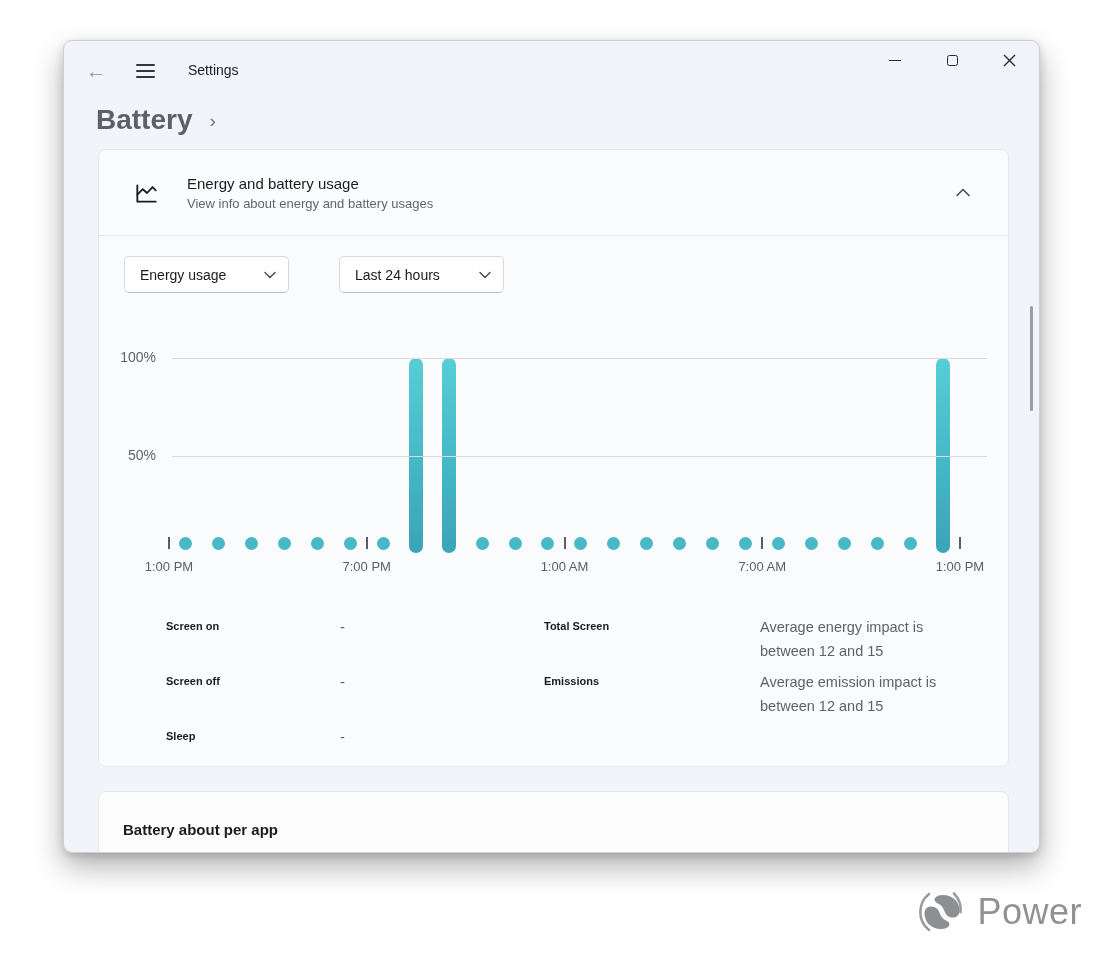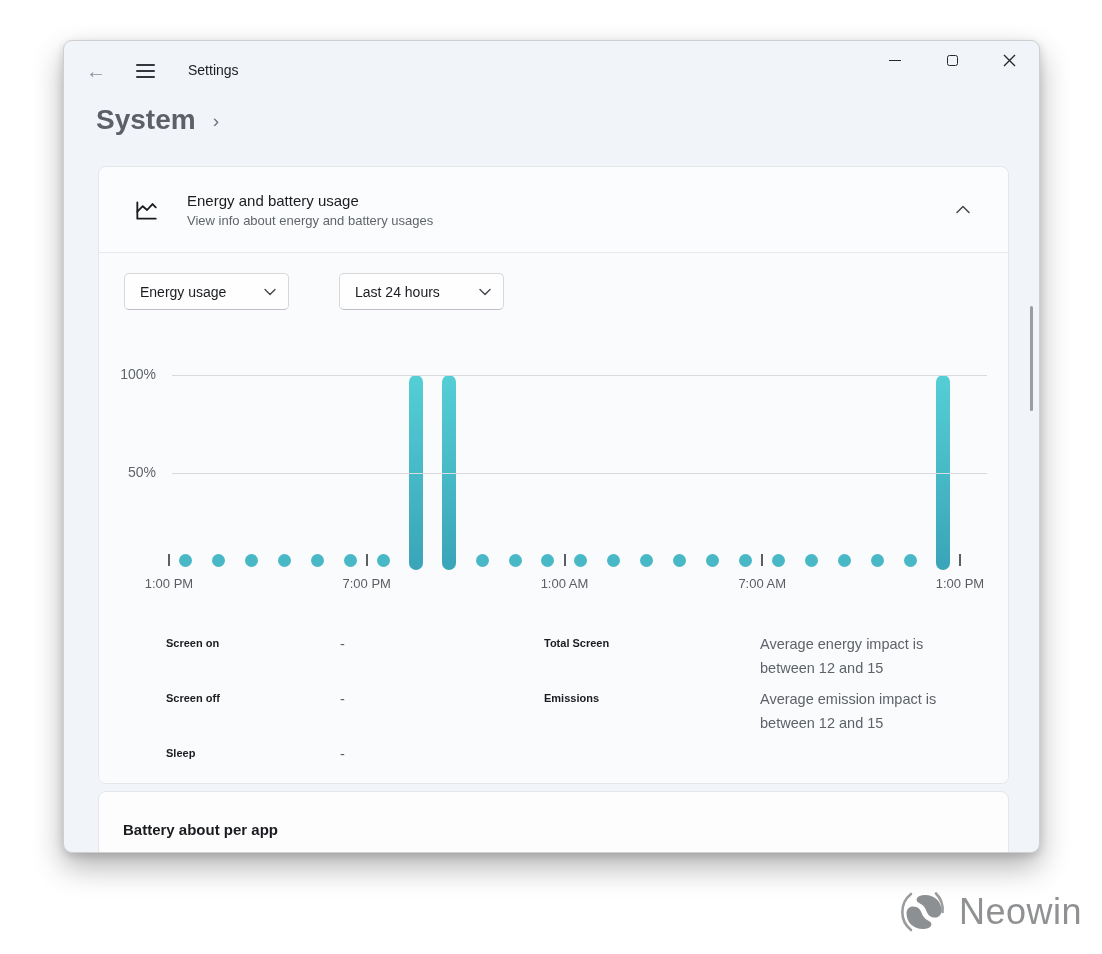--- a/index.html
+++ b/index.html
@@ -28,21 +28,21 @@
   .breadcrumb { position:absolute; left:32px; top:60px; height:38px; display:flex; align-items:center; }
   .crumb-parent { font-size:28px; font-weight:600; color:#5d6167; cursor:default; }
   .crumb-sep { font-size:19px; color:#6e7278; margin:2px 15px 0 17px; }
   .crumb-current { font-size:28px; font-weight:600; color:#1a1c1f; }
 
   
   .card {
     position:absolute; left:34px; width:911px;
     background:#fbfcfe; border:1px solid #e5e6e9; border-radius:8px;
   }
-  .energy-card { top:125px; height:618px; overflow:hidden; }
+  .energy-card { top:108px; height:618px; overflow:hidden; }
   .card-header { height:85px; display:flex; align-items:center; padding:0 22px 0 22px; }
   .card-header-icon { width:26px; height:26px; margin:0 28px 0 12px; flex:0 0 auto; }
   .card-header-text { flex:1; }
   .card-title { font-size:15px; color:#1a1c1f; margin-bottom:4px; }
   .card-subtitle { font-size:13px; color:#61656b; }
   .chevron-up-btn { width:34px; height:28px; display:flex; align-items:center; justify-content:center; margin-right:6px; }
   .card-divider { height:1px; background:#e8e9ec; }
   .card-body { position:relative; height:531px; background:#fafbfd; }
 
   
@@ -110,21 +110,21 @@
       <div class="glyph-max"></div>
     </div>
     <div class="caption-btn cap-close">
       <svg width="13" height="13" viewBox="0 0 13 13">
         <path d="M1 1 L12 12 M12 1 L1 12" stroke="#26282b" stroke-width="1.4" fill="none"></path>
       </svg>
     </div>
   </div>
 
   <div class="breadcrumb">
-    <span class="crumb-parent">System</span>
+    <span class="crumb-parent">Battery</span>
     <span class="crumb-sep">›</span>
   </div>
 
   <div class="card energy-card">
     <div class="card-header">
       <svg class="card-header-icon" viewBox="0 0 24 24">
         <path d="M4 5 L4 20 L21 20" stroke="#1a1c1f" stroke-width="1.7" fill="none" stroke-linecap="round" stroke-linejoin="round"></path>
         <path d="M4 13.5 L9 8.5 L13 12 L18 6.5 L21 9.5" stroke="#1a1c1f" stroke-width="1.7" fill="none" stroke-linecap="round" stroke-linejoin="round"></path>
       </svg>
       <div class="card-header-text">
@@ -284,14 +284,14 @@
   <div class="scrollbar-thumb"></div>
 </div>
 
 <div class="branding">
   <svg width="52" height="52" viewBox="0 0 52 52">
     <path d="M13 8 A 23 23 0 0 0 13 44" fill="none" stroke="#9a9c9e" stroke-width="2.6" stroke-linecap="round"></path>
     <path d="M38 7.5 A 23 23 0 0 1 44.5 26" fill="none" stroke="#9a9c9e" stroke-width="2.6" stroke-linecap="round"></path>
     <path d="M27 9 c 10 0 16.5 7 16.5 15.5 0 6.5 -5.5 8.5 -10.5 6.2 -6 -2.8 -3.5 -10.2 -11.5 -13.4 -5.2 -2.1 -3.5 -8.3 5.5 -8.3 z" fill="#8d9092"></path>
     <path d="M25 43 c -10 0 -16.5 -7 -16.5 -15.5 0 -6.5 5.5 -8.5 10.5 -6.2 6 2.8 3.5 10.2 11.5 13.4 5.2 2.1 3.5 8.3 -5.5 8.3 z" fill="#8d9092"></path>
   </svg>
-  <span class="branding-name">Neowin</span>
+  <span class="branding-name">Power</span>
 </div>
 
 </body></html>

